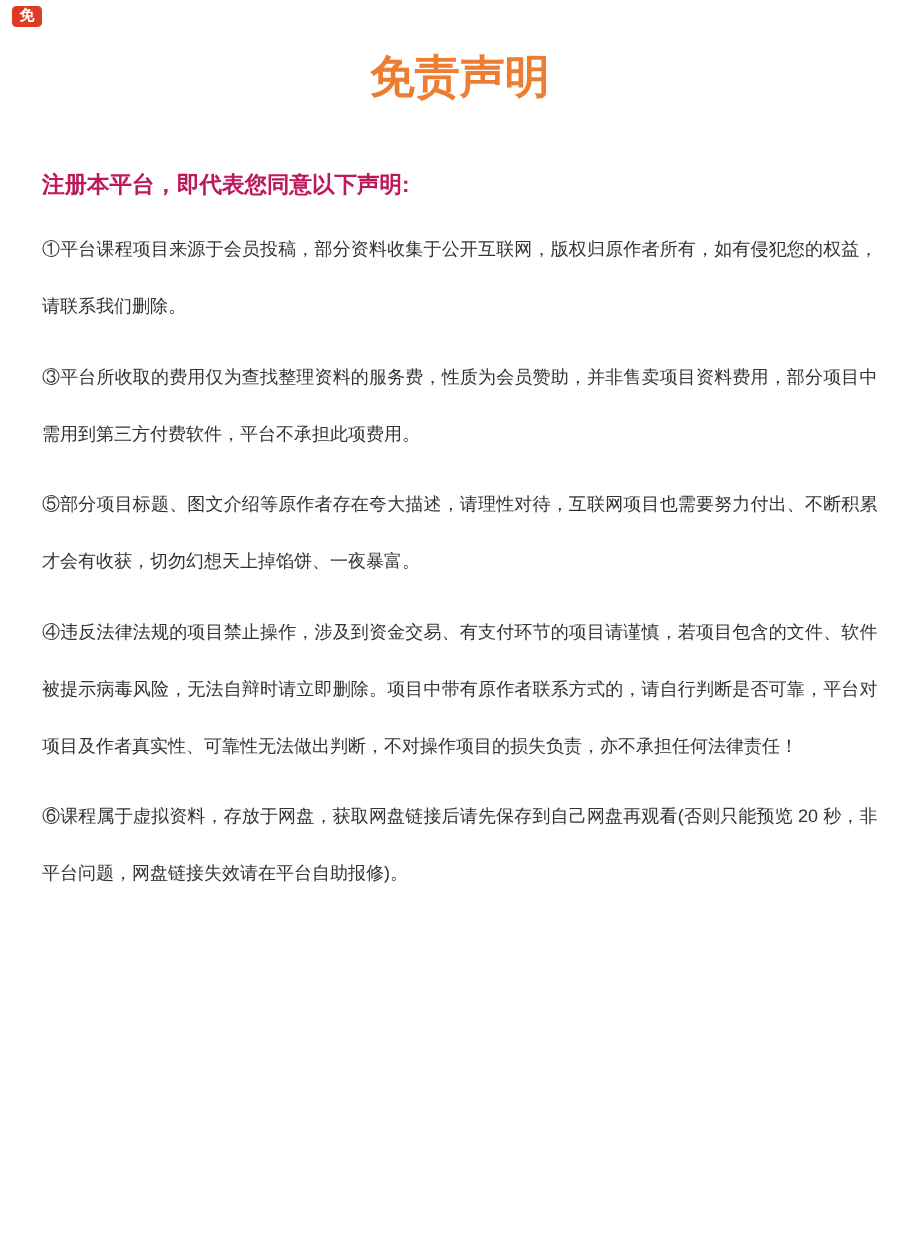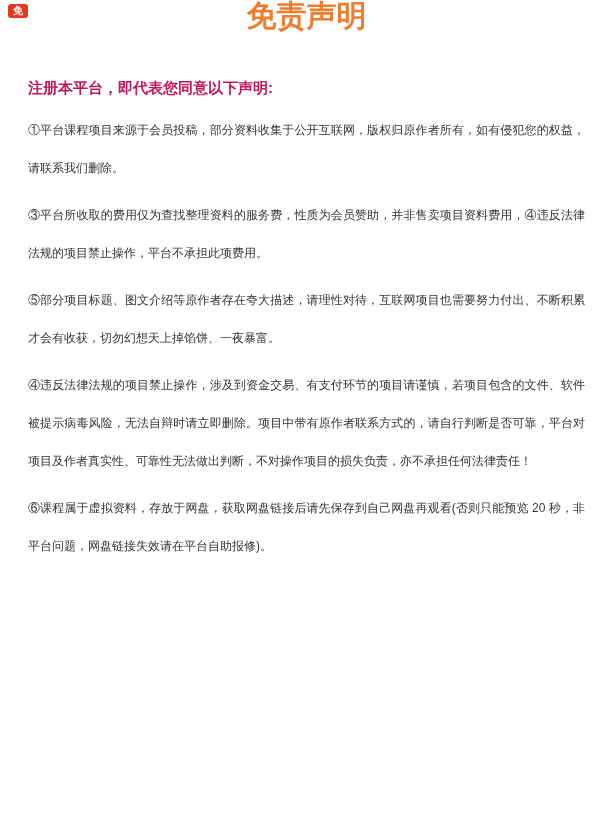--- a/index.html
+++ b/index.html
@@ -29,20 +29,21 @@
     background: #e03a20;
     border-radius: 3px;
     color: #ffffff;
     font-size: 10px;
     line-height: 14px;
     font-weight: bold;
     text-align: center;
   }
   .title {
     margin: 0;
+    padding-top: 36px;
     text-align: center;
     font-size: 30px;
     line-height: 32px;
     font-weight: bold;
     color: #ED7D31;
     letter-spacing: 0px;
   }
   .subtitle {
     margin: 46px 28px 0 28px;
     font-size: 15px;
@@ -68,19 +69,19 @@
 <div class="page">
 
   <div class="corner-stamp">免</div>
 
   <h1 class="title">免责声明</h1>
 
   <div class="subtitle">注册本平台，即代表您同意以下声明:</div>
 
   <div class="paragraphs">
     <p>①平台课程项目来源于会员投稿，部分资料收集于公开互联网，版权归原作者所有，如有侵犯您的权益，请联系我们删除。</p>
-    <p>③平台所收取的费用仅为查找整理资料的服务费，性质为会员赞助，并非售卖项目资料费用，④违反法律法规的项目禁止操作，平台不承担此项费用。</p>
+    <p>③平台所收取的费用仅为查找整理资料的服务费，性质为会员赞助，并非售卖项目资料费用，部分项目中需用到第三方付费软件，平台不承担此项费用。</p>
     <p>⑤部分项目标题、图文介绍等原作者存在夸大描述，请理性对待，互联网项目也需要努力付出、不断积累才会有收获，切勿幻想天上掉馅饼、一夜暴富。</p>
     <p>④违反法律法规的项目禁止操作，涉及到资金交易、有支付环节的项目请谨慎，若项目包含的文件、软件被提示病毒风险，无法自辩时请立即删除。项目中带有原作者联系方式的，请自行判断是否可靠，平台对项目及作者真实性、可靠性无法做出判断，不对操作项目的损失负责，亦不承担任何法律责任！</p>
     <p>⑥课程属于虚拟资料，存放于网盘，获取网盘链接后请先保存到自己网盘再观看(否则只能预览 20 秒，非平台问题，网盘链接失效请在平台自助报修)。</p>
   </div>
 
 </div>
 
 </body></html>

